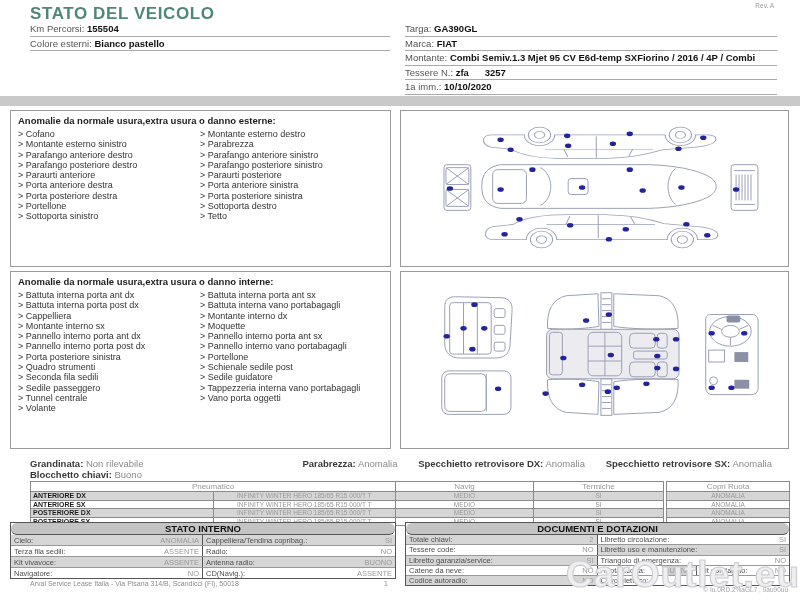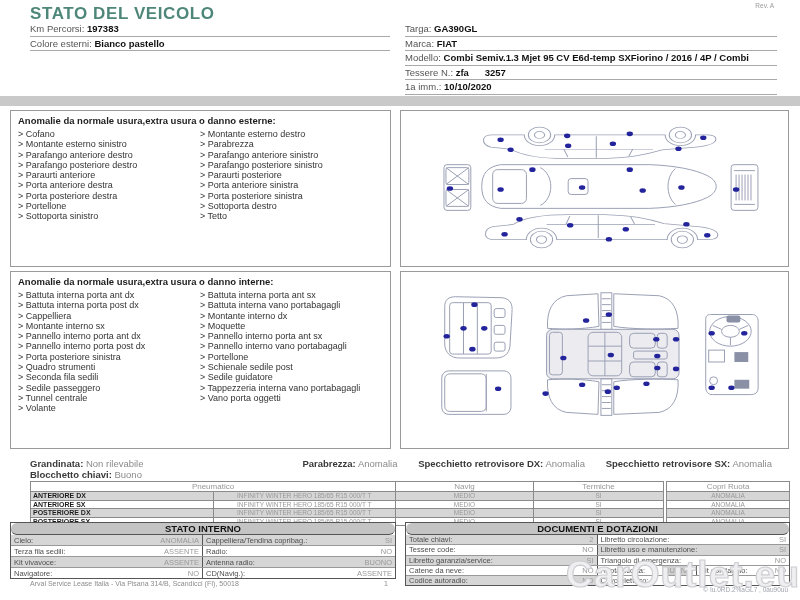--- a/index.html
+++ b/index.html
@@ -82,28 +82,28 @@
 </style>
 </head>
 <body>
 
 <div class="page">
 
   <div class="title">STATO DEL VEICOLO</div>
   <div class="rev">Rev. A</div>
 
   <div class="hfields hf-left">
-    <div class="hfield"><span class="hlabel">Km Percorsi:</span> <span class="hvalue">197383</span></div>
+    <div class="hfield"><span class="hlabel">Km Percorsi:</span> <span class="hvalue">155504</span></div>
     <div class="hfield"><span class="hlabel">Colore esterni:</span> <span class="hvalue">Bianco pastello</span></div>
   </div>
 
   <div class="hfields hf-right">
     <div class="hfield"><span class="hlabel">Targa:</span> <span class="hvalue">GA390GL</span></div>
     <div class="hfield"><span class="hlabel">Marca:</span> <span class="hvalue">FIAT</span></div>
-    <div class="hfield"><span class="hlabel">Modello:</span> <span class="hvalue">Combi Semiv.1.3 Mjet 95 CV E6d-temp SXFiorino / 2016 / 4P / Combi</span></div>
+    <div class="hfield"><span class="hlabel">Montante:</span> <span class="hvalue">Combi Semiv.1.3 Mjet 95 CV E6d-temp SXFiorino / 2016 / 4P / Combi</span></div>
     <div class="hfield"><span class="hlabel">Tessere N.:</span> <span class="hvalue">zfa      3257</span></div>
     <div class="hfield"><span class="hlabel">1a imm.:</span> <span class="hvalue">10/10/2020</span></div>
   </div>
 
   <div class="graybar"></div>
 
   <div class="box" id="box-ext">
     <div class="box-title">Anomalie da normale usura,extra usura o danno esterne:</div>
     <div class="cols">
       <div class="col">

